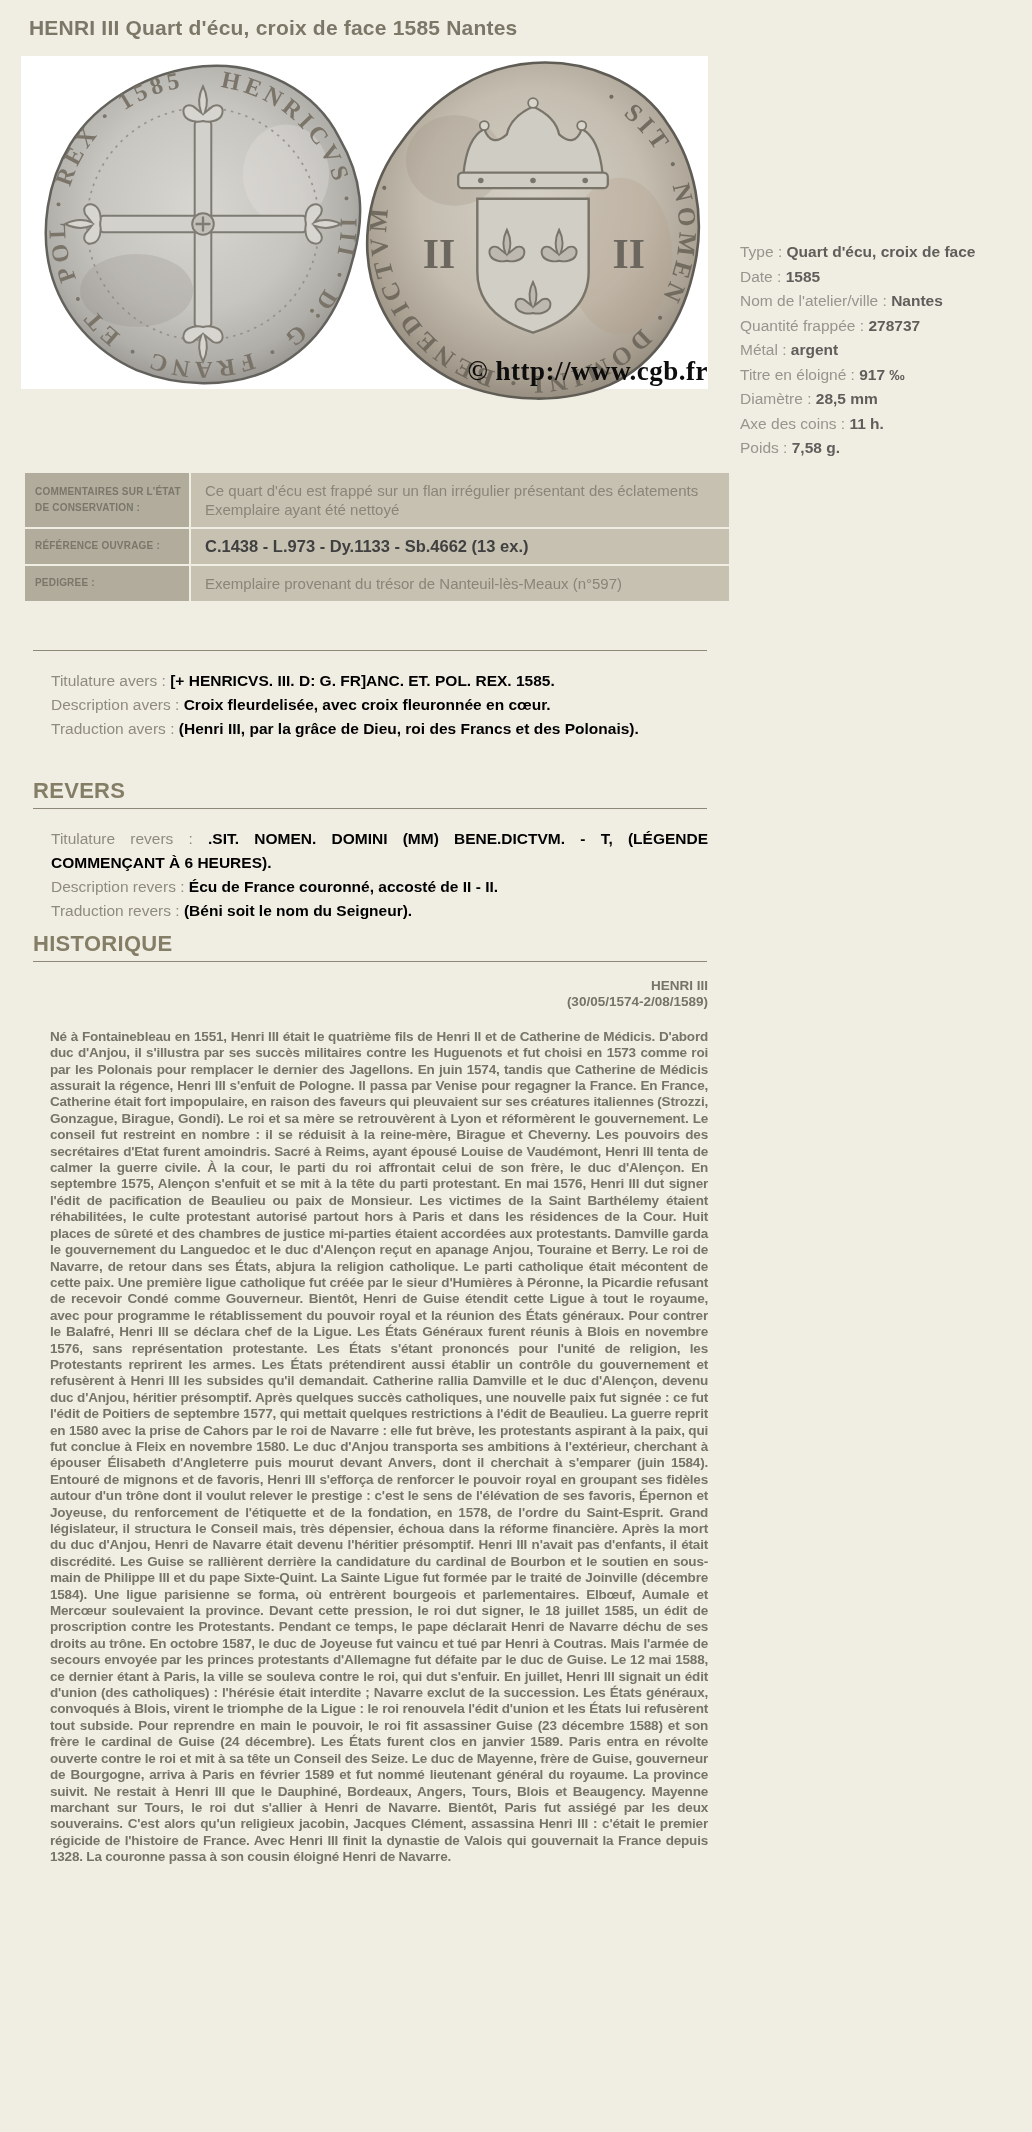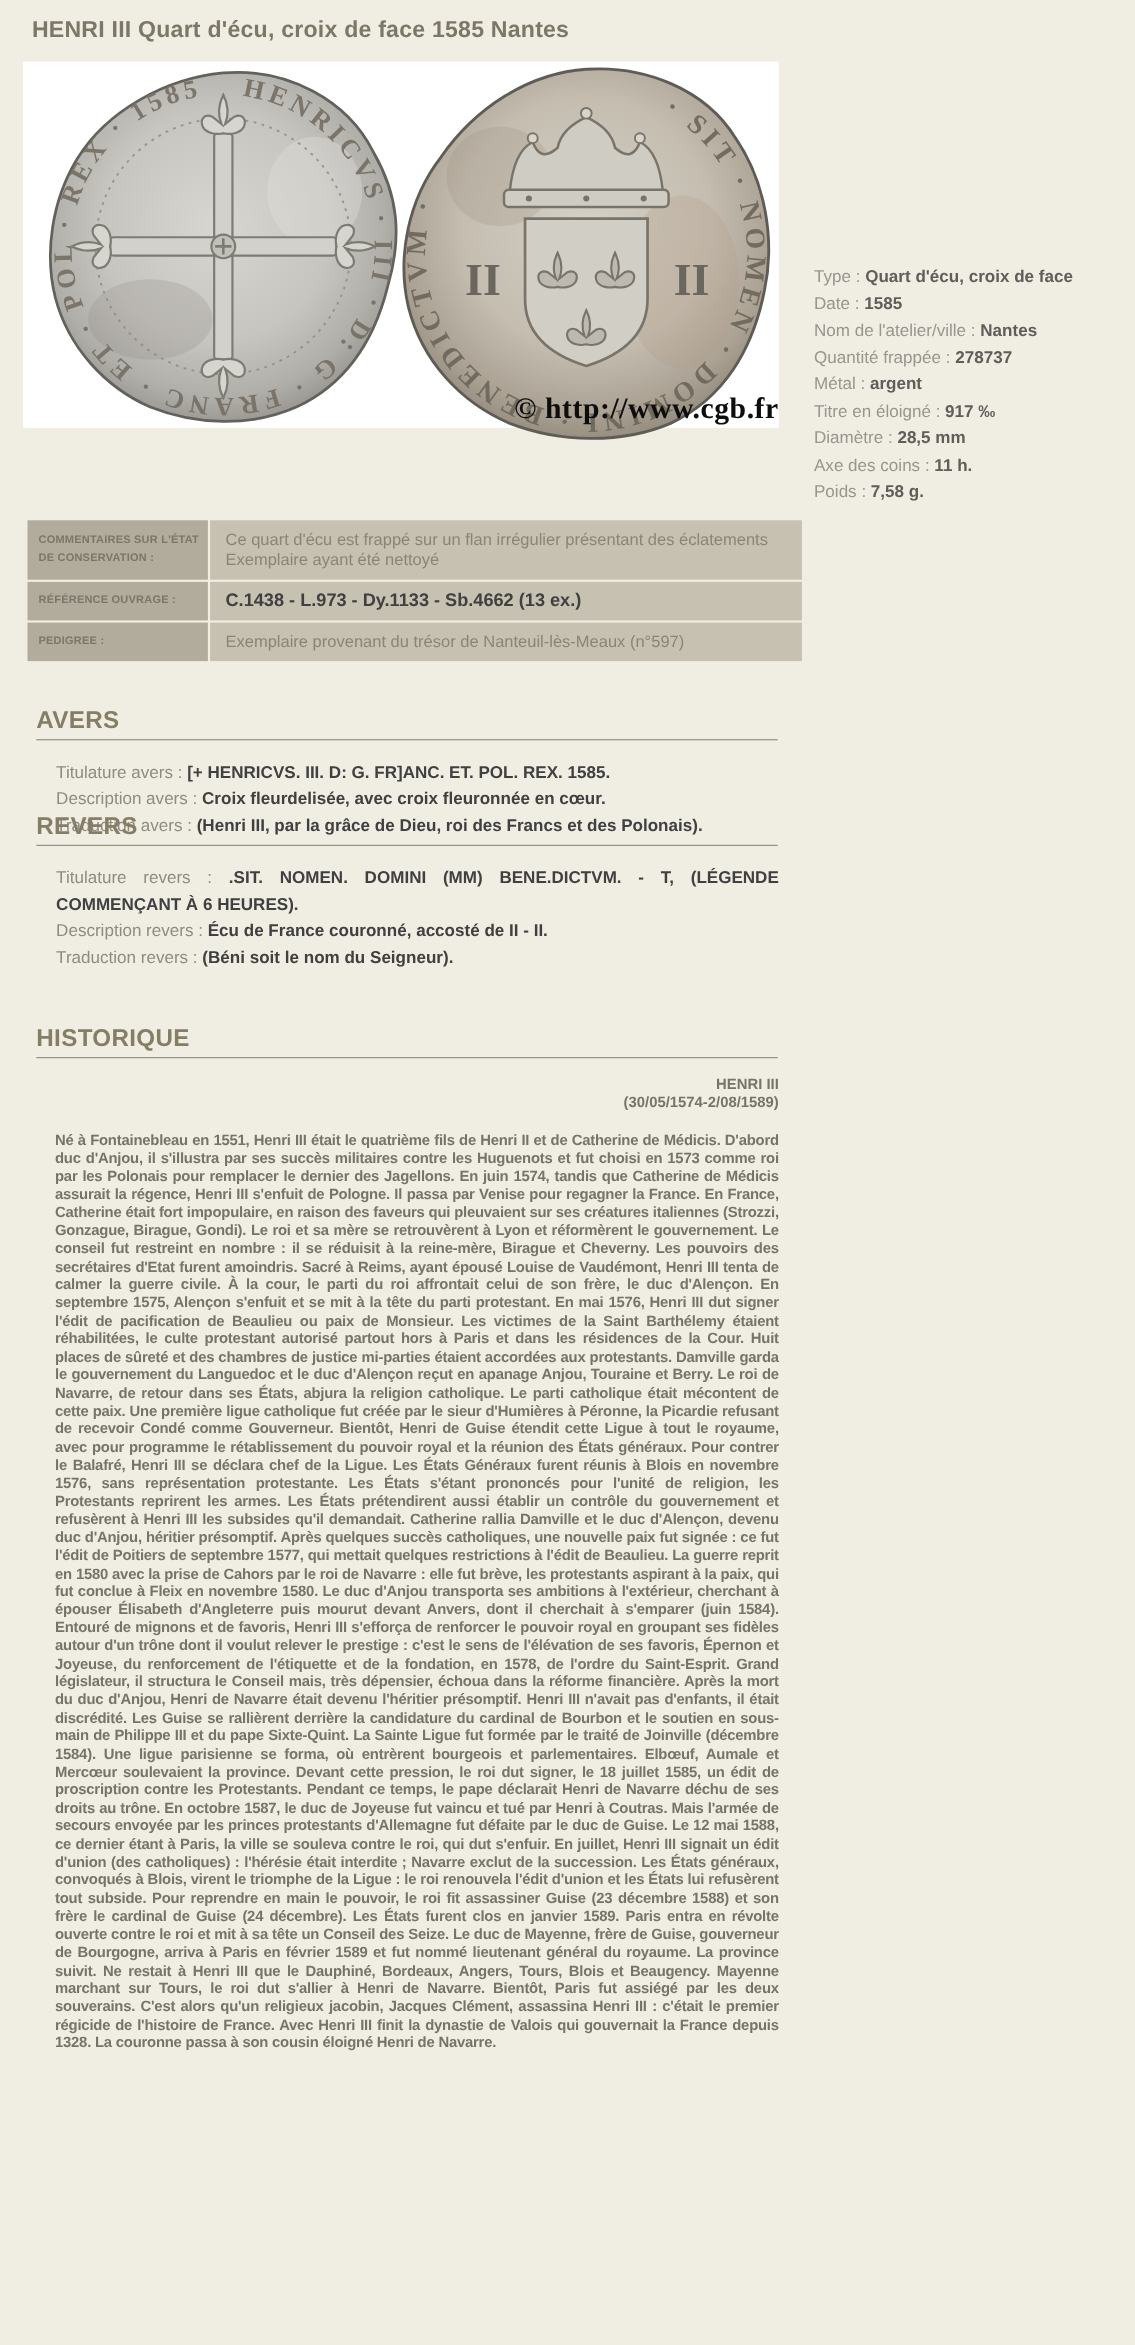--- a/index.html
+++ b/index.html
@@ -46,31 +46,31 @@
   }
   .tvalue{
     background:#c6c1b1;color:#8a8578;font-size:15px;line-height:19px;
     padding:8px 10px 8px 14px;
   }
   .trow.ref-row .tvalue{font-weight:bold;font-size:16.5px;color:#404040;}
 
   
   section{position:absolute;left:0;width:1032px;}
   #avers{top:644px;}
-  #revers{top:740px;}
+  #revers{top:780px;}
   #historique{top:933px;}
   section h2{
     margin:0 0 0 33px;font-size:22px;font-weight:bold;color:#857e66;letter-spacing:0.3px;line-height:1;
   }
   .rule{margin:6px 0 0 33px;width:674px;height:0;border-top:1px solid #8e8977;}
   .items{margin:18px 0 0 51px;width:657px;font-size:15.5px;line-height:24px;}
   .items p{margin:0;text-align:justify;}
   .ilabel{color:#8f8b7e;}
   .isep{color:#8f8b7e;white-space:pre;}
-  .ivalue{color:#404040;font-weight:bold;}
+  .ivalue{color:#000000;font-weight:bold;}
 
   
   #hist-head{margin:16px 0 0 50px;width:658px;text-align:right;
     font-size:13.5px;font-weight:bold;color:#767369;line-height:16.4px;}
   #hist-body{
     margin:18px 0 0 50px;width:658px;text-align:justify;
     font-size:13.5px;line-height:16.4px;font-weight:bold;color:#767369;
     letter-spacing:-0.2px;
   }
 </style>
@@ -177,21 +177,20 @@
     <div class="tlabel">RÉFÉRENCE OUVRAGE :</div>
     <div class="tvalue">C.1438 - L.973 - Dy.1133 - Sb.4662 (13 ex.)</div>
   </div>
   <div class="trow">
     <div class="tlabel">PEDIGREE :</div>
     <div class="tvalue">Exemplaire provenant du trésor de Nanteuil-lès-Meaux (n°597)</div>
   </div>
 </div>
 
 <section id="avers">
-  <h2>AVERS</h2>
   <div class="rule"></div>
   <div class="items">
     <p><span class="ilabel">Titulature avers</span><span class="isep"> : </span><span class="ivalue">[+ HENRICVS. III. D: G. FR]ANC. ET. POL. REX. 1585.</span></p>
     <p><span class="ilabel">Description avers</span><span class="isep"> : </span><span class="ivalue">Croix fleurdelisée, avec croix fleuronnée en cœur.</span></p>
     <p><span class="ilabel">Traduction avers</span><span class="isep"> : </span><span class="ivalue">(Henri III, par la grâce de Dieu, roi des Francs et des Polonais).</span></p>
   </div>
 </section>
 
 <section id="revers">
   <h2>REVERS</h2>

